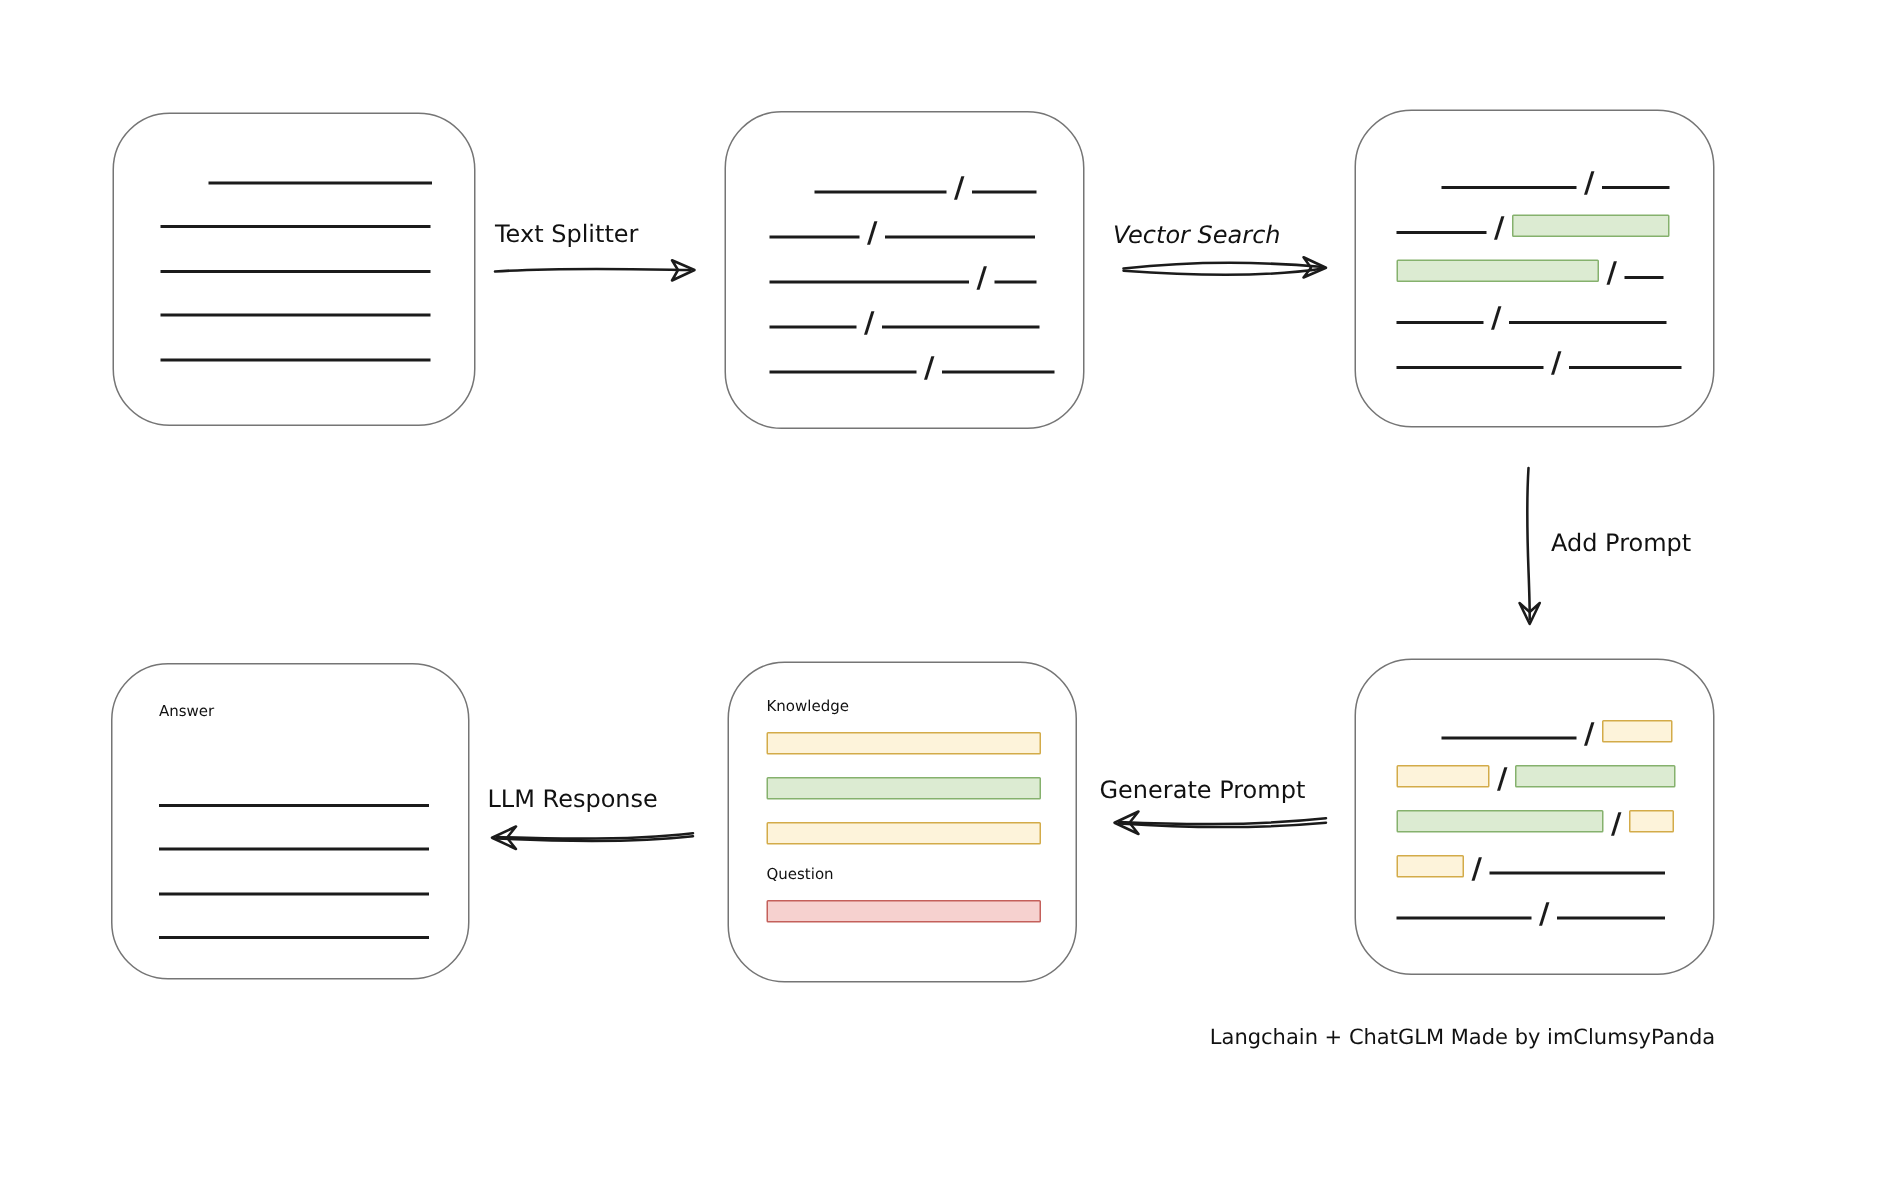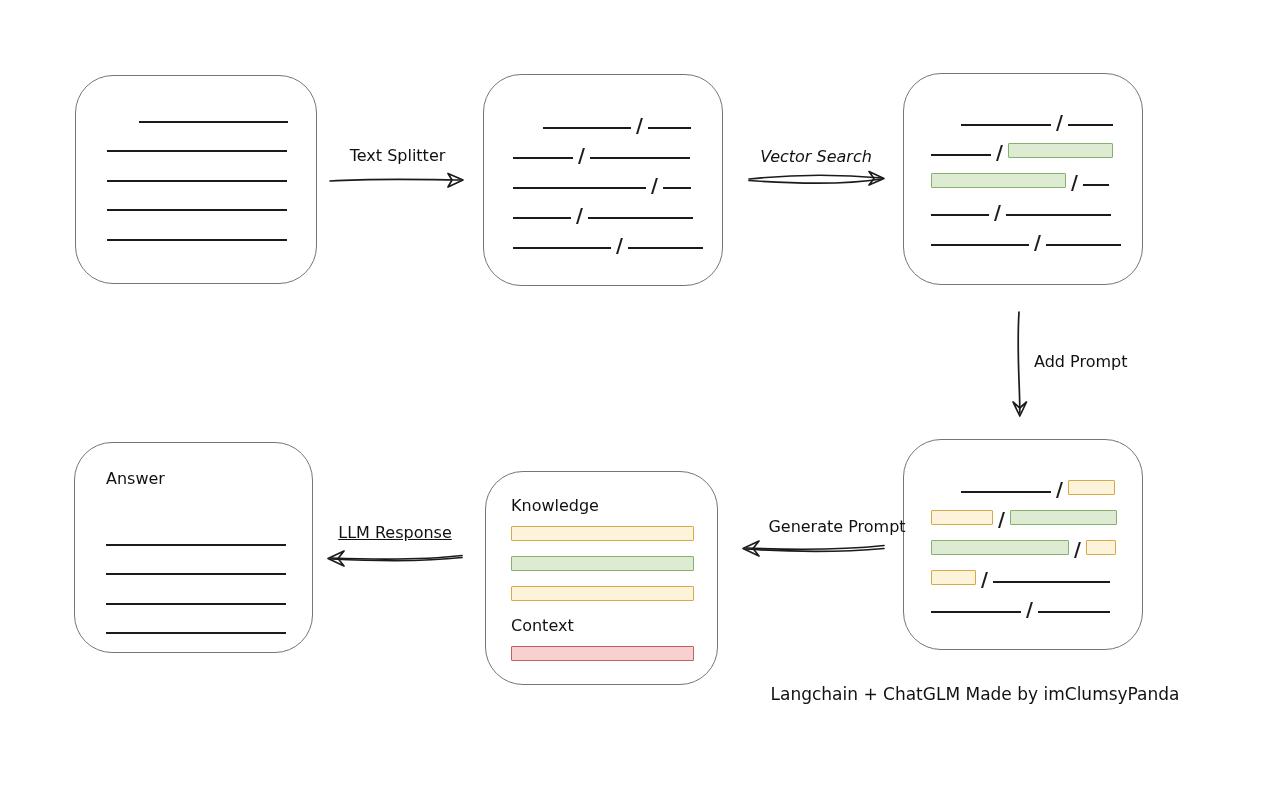--- a/index.html
+++ b/index.html
@@ -10,48 +10,48 @@
   }
   html,body{margin:0;padding:0;background:#ffffff;}
   body{font-family:"DejaVu Sans","Liberation Sans",sans-serif;color:var(--ink);}
   .canvas{position:relative;width:1262px;height:792px;background:#fff;overflow:hidden;}
 
   .box{position:absolute;border:1.6px solid var(--box-border);border-radius:38px;background:#fff;box-sizing:border-box;}
   #box-document{left:75px;top:75px;width:242px;height:209px;padding:17px 0 0 31px;}
   #box-chunks{left:483px;top:74px;width:240px;height:212px;padding:24px 0 0 29px;}
   #box-matched{left:903px;top:73px;width:240px;height:212px;padding:22px 0 0 27px;}
   #box-context{left:903px;top:439px;width:240px;height:211px;padding:23px 0 0 27px;}
-  #box-prompt{left:485px;top:441px;width:233px;height:214px;padding:24px 16px 0 25px;margin-top:30px;}
+  #box-prompt{left:485px;top:441px;width:233px;height:214px;padding:24px 16px 0 25px;}
   #box-answer{left:74px;top:442px;width:239px;height:211px;padding:26px 0 0 31px;}
 
   .row{display:flex;align-items:flex-end;height:30px;}
   #box-document .row, #box-answer .row{height:29.5px;}
   .seg-line{display:inline-block;height:0;border-bottom:2px solid var(--ink);}
   .slash{font-size:19px;line-height:14px;margin:0 5px -3px 5px;font-weight:bold;}
   .chip{display:inline-block;height:15px;box-sizing:border-box;margin-bottom:-2px;border-radius:1px;}
   .chip-green{background:var(--green-fill);border:1.6px solid var(--green-border);}
   .chip-yellow{background:var(--yellow-fill);border:1.6px solid var(--yellow-border);}
   .chip-red{background:var(--red-fill);border:1.6px solid var(--red-border);}
 
-  .box-label{font-size:16px;color:#111;}
+  .box-label{font-size:10px;color:#111;}
   #box-prompt .box-label{margin-bottom:11px;}
   .bar{width:183px;height:15px;box-sizing:border-box;margin-bottom:15px;border-radius:1px;}
   #box-prompt .question-label{margin-top:0px;}
   #box-prompt .question-bars .bar{margin-top:11px;}
   #box-answer .lines{margin-top:28px;}
 
   .arrow-label{position:absolute;font-size:16px;color:#111;white-space:nowrap;}
-  .centered{text-align:center;}
+  .centered{text-align:left;}
   #lbl-text-splitter{left:330px;top:146px;width:135px;}
   #lbl-vector-search{left:742px;top:147px;width:148px;font-style:italic;}
   #lbl-add-context{left:1034px;top:352px;}
-  #lbl-generate-prompt{left:733px;top:517px;width:152px;margin-left:28px;}
-  #lbl-llm-response{left:325px;top:523px;width:140px;text-decoration:underline;}
-
-  .caption{position:absolute;left:765px;top:684px;width:420px;text-align:center;font-size:17px;color:#111;}
+  #lbl-generate-prompt{left:733px;top:517px;width:152px;}
+  #lbl-llm-response{left:325px;top:523px;width:140px;}
+
+  .caption{position:absolute;left:765px;top:684px;width:420px;text-align:center;font-size:14px;color:#111;}
 
   svg.overlay{position:absolute;left:0;top:0;pointer-events:none;}
   .stroke{fill:none;stroke:var(--ink);stroke-width:1.7;stroke-linecap:round;stroke-linejoin:round;}
 </style>
 </head>
 <body>
 
 <div class="canvas">
 
   <div class="box" id="box-document">
@@ -156,21 +156,21 @@
       </div>
     </div>
 
   <div class="box" id="box-prompt">
     <div class="box-label">Knowledge</div>
     <div>
         <div class="bar chip-yellow"></div>
         <div class="bar chip-green"></div>
         <div class="bar chip-yellow"></div>
       </div>
-    <div class="box-label question-label">Context</div>
+    <div class="box-label question-label">Question</div>
     <div class="question-bars">
         <div class="bar chip-red"></div>
       </div>
   </div>
 
   <div class="box" id="box-answer">
     <div class="box-label">Answer</div>
     <div class="lines">
         <div class="row">
           <span class="seg-line" style="width: 180px;"></span>

